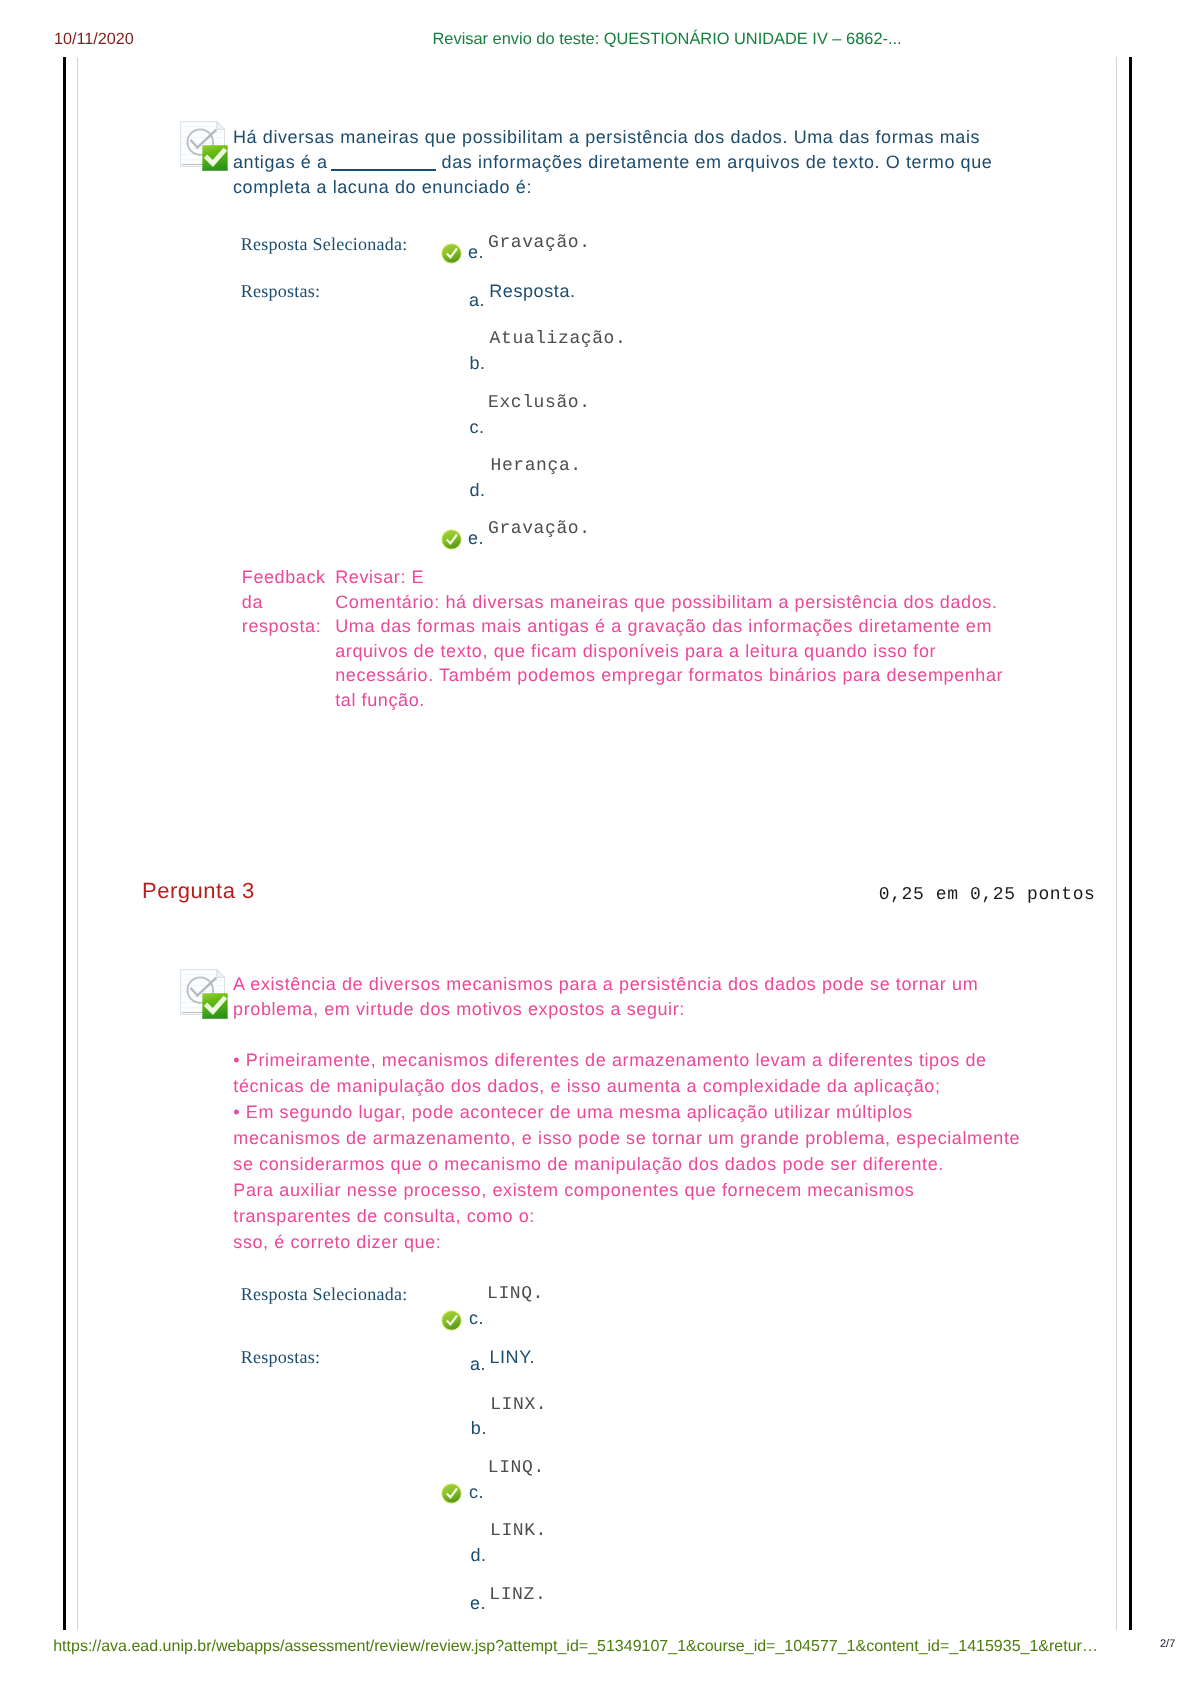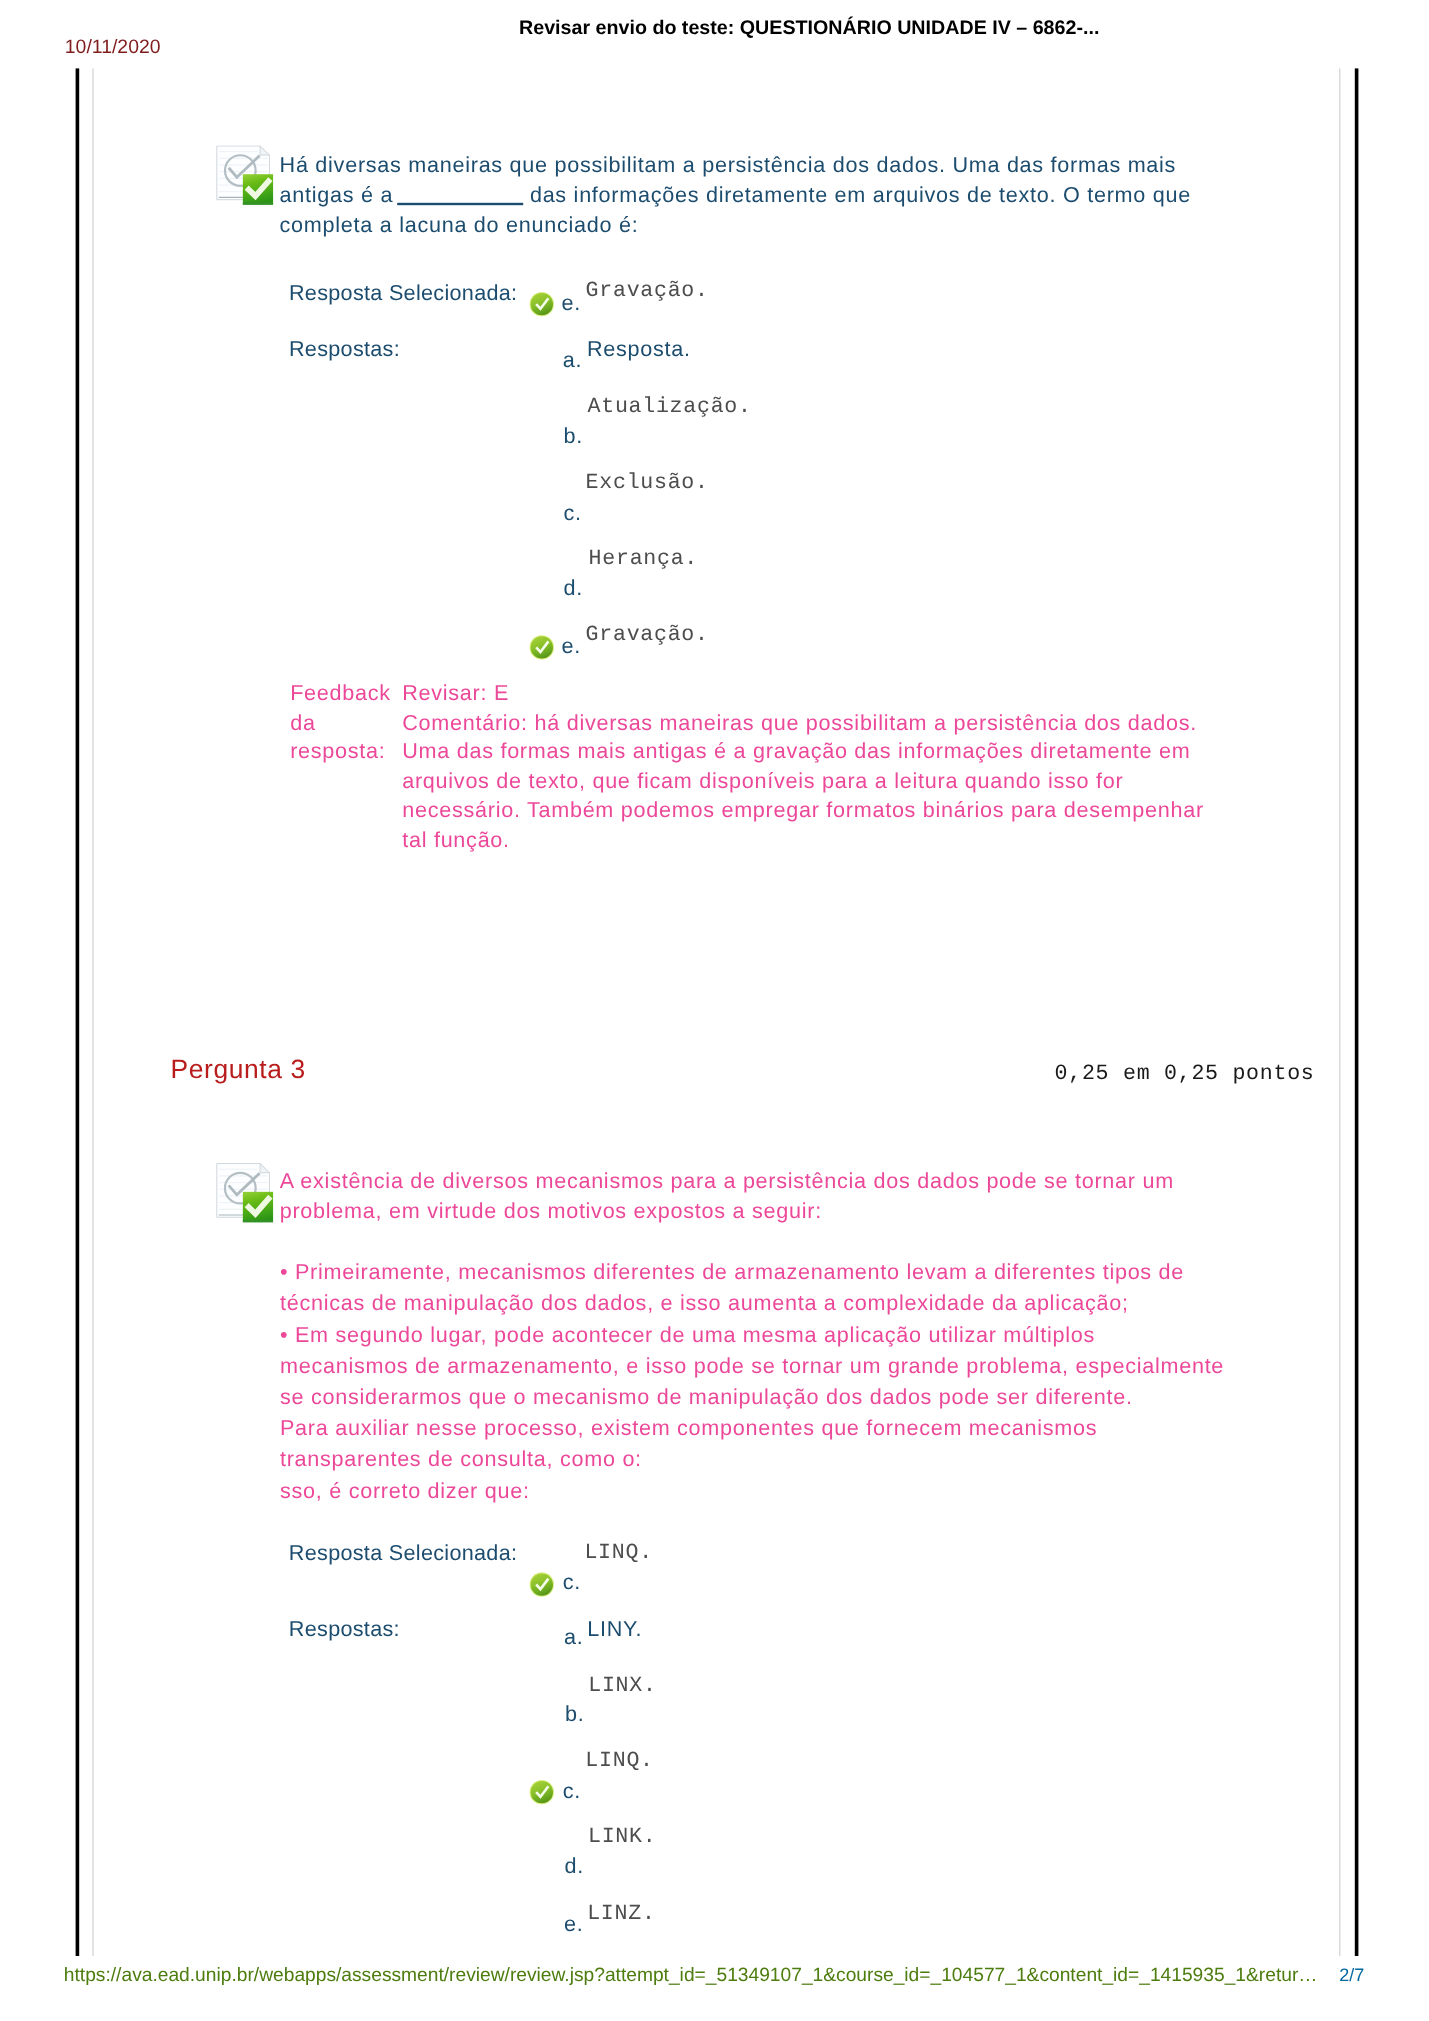--- a/index.html
+++ b/index.html
@@ -8,34 +8,34 @@
     width:1191px;height:1684px;background:#ffffff;
     font-family:"Liberation Sans", sans-serif;
     position:relative;overflow:hidden;
     transform:translateZ(0);
     text-rendering:geometricPrecision;
     -webkit-font-smoothing:antialiased;
     -moz-osx-font-smoothing:grayscale;
   }
   
   .ph-date{position:absolute;left:54px;top:30px;font-size:16.2px;color:#7f1d1d;white-space:nowrap;}
-  .ph-title{position:absolute;left:432.5px;top:14px;font-size:16.4px;color:#000000;white-space:nowrap;font-weight:bold;}
+  .ph-title{position:absolute;left:432.5px;top:30px;font-size:16.4px;color:#15803d;white-space:nowrap;}
   .pf-url{position:absolute;left:53.2px;top:1638px;font-size:16px;color:#4d7c0f;white-space:nowrap;}
-  .pf-page{position:absolute;left:1116px;top:1637.5px;font-size:15px;color:#0369a1;white-space:nowrap;}
+  .pf-page{position:absolute;left:1160px;top:1637.5px;font-size:11px;color:#0f172a;white-space:nowrap;}
 
   
   .frame-black-l{position:absolute;left:63px;top:57px;width:3px;height:1573px;background:#000;}
   .frame-grey-l{position:absolute;left:77px;top:57px;width:1.2px;height:1573px;background:#d2d2d2;}
   .frame-grey-r{position:absolute;left:1116px;top:57px;width:1.2px;height:1573px;background:#d2d2d2;}
   .frame-black-r{position:absolute;left:1129px;top:57px;width:3px;height:1573px;background:#000;}
 
   
   .body-text{position:absolute;font-size:18px;letter-spacing:0.6px;color:#ec4899;line-height:26.2px;white-space:pre;}
   .lbl{position:absolute;font-size:18px;letter-spacing:0.6px;color:#1c4c6e;white-space:nowrap;}
-  .lbl-tight{letter-spacing:0.25px;}
+  .lbl-tight{letter-spacing:0.25px;font-family:Liberation Serif, serif;}
   .ans-grey{position:absolute;font-size:18px;letter-spacing:0.6px;color:#4d4d4d;white-space:nowrap;font-family:Liberation Mono, monospace;}
   .ans-blue{position:absolute;font-size:18px;letter-spacing:0.6px;color:#1c4c6e;white-space:nowrap;}
   .q-title{position:absolute;font-size:22px;letter-spacing:0.5px;font-weight:normal;color:#b91c1c;white-space:nowrap;}
   .q-points{position:absolute;font-size:18px;letter-spacing:0.6px;color:#1a1a1a;white-space:nowrap;font-family:Liberation Mono, monospace;}
   .blank-line{display:inline-block;border-bottom:2.4px solid #1c4c6e;width:105px;position:relative;top:2.6px;margin:0 -0.5px 0 -1.8px;}
 
   
   .doc-icon{position:absolute;width:48px;height:50px;filter:blur(0.55px);}
   .ok-icon{position:absolute;width:21px;height:21px;filter:blur(0.35px);}
 </style>

